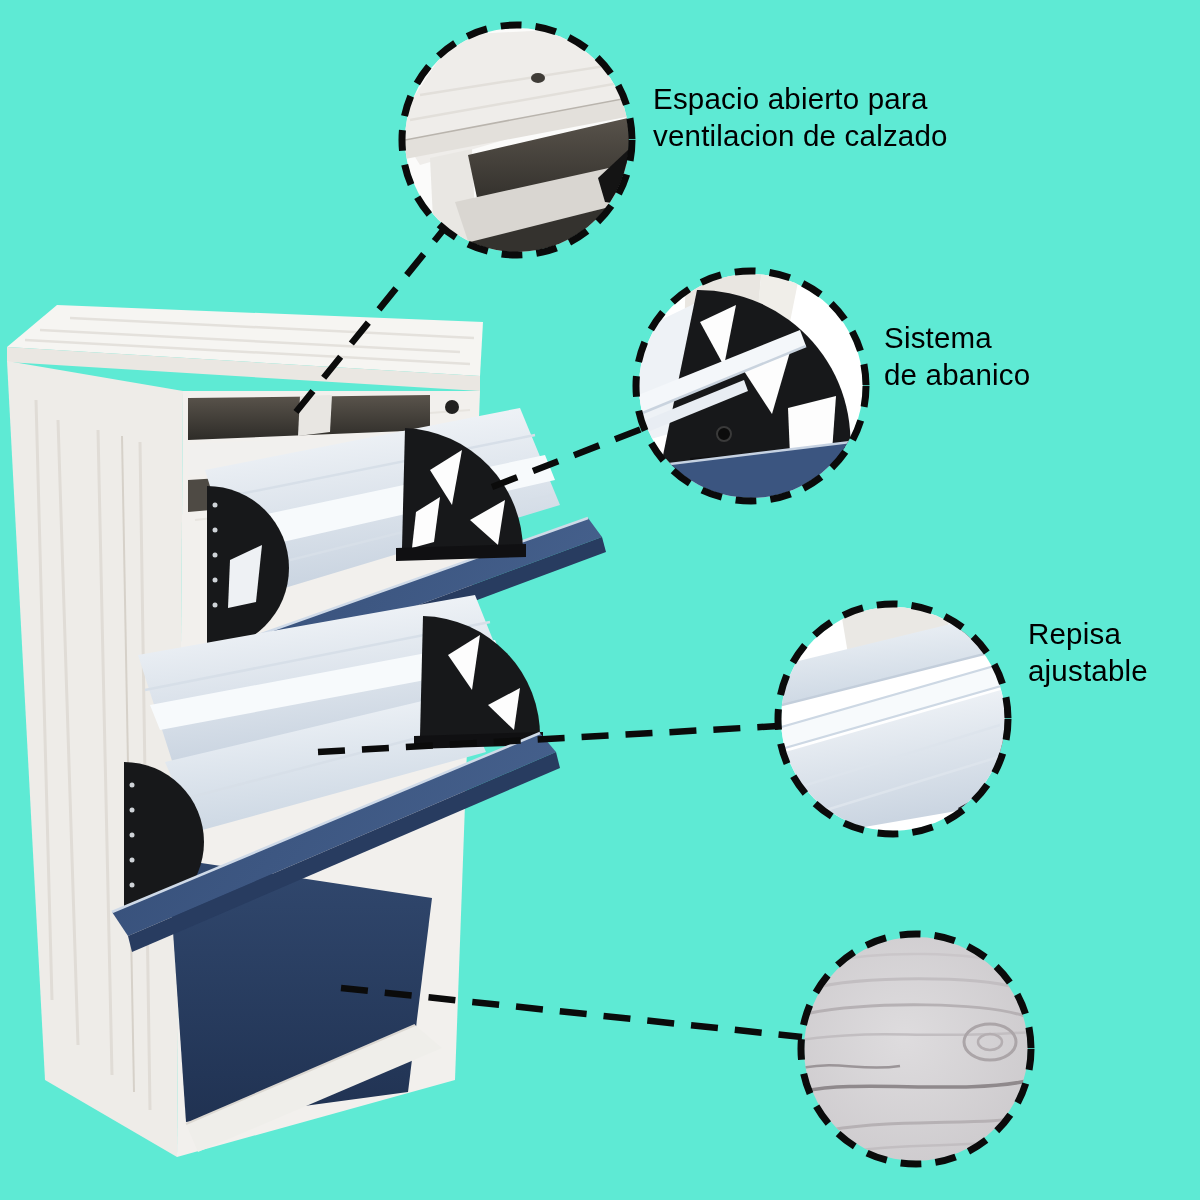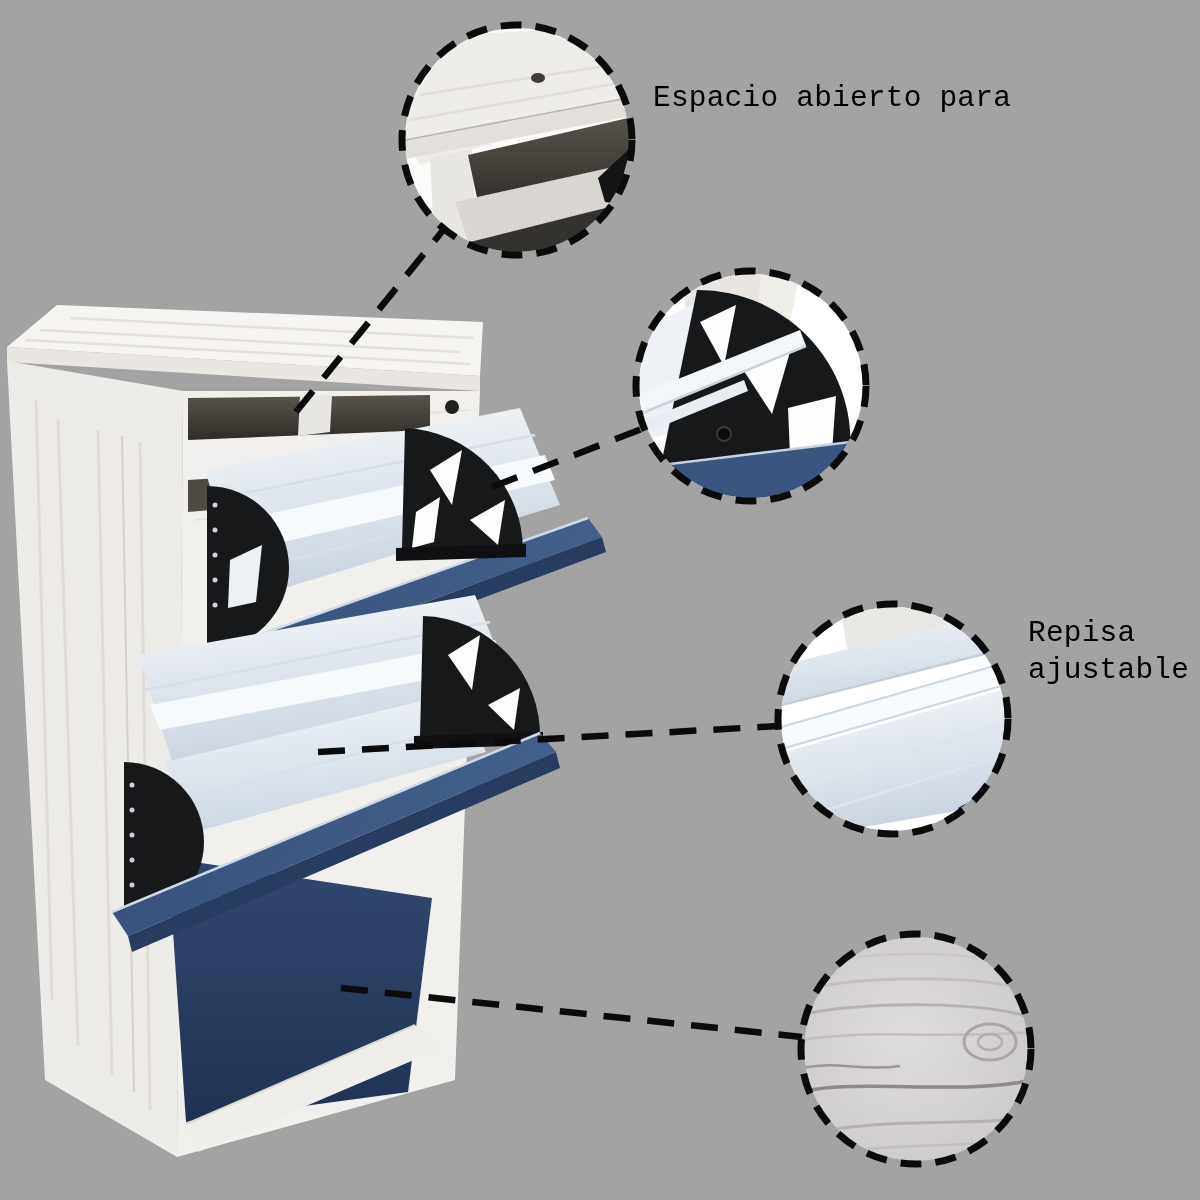--- a/index.html
+++ b/index.html
@@ -1,17 +1,17 @@
 <!DOCTYPE html>
 <html><head>
 <meta charset="utf-8">
 <style>
   html,body{margin:0;padding:0;background:#ffffff;}
-  .stage{position:relative;width:1200px;height:1200px;overflow:hidden;background:#a3a3a3;
-         font-family:Liberation Mono, monospace;}
+  .stage{position:relative;width:1200px;height:1200px;overflow:hidden;background:#5eead4;
+         font-family:Liberation Sans, sans-serif;}
   .scene{position:absolute;left:0;top:0;}
   .label{position:absolute;color:#000;font-size:29.5px;line-height:37px;
          letter-spacing:.2px;white-space:nowrap;}
 </style>
 </head>
 <body>
 
 <div class="stage">
 
 <svg class="scene" width="1200" height="1200" viewBox="0 0 1200 1200">
@@ -201,22 +201,27 @@
       <path d="M845,1152 C905,1142 970,1148 1010,1140" stroke="#c2bec1" stroke-width="2.5" fill="none"></path>
       <ellipse cx="990" cy="1042" rx="26" ry="18" stroke="#aba5a8" stroke-width="3" fill="none"></ellipse>
       <ellipse cx="990" cy="1042" rx="12" ry="8" stroke="#b4aeb1" stroke-width="2.5" fill="none"></ellipse>
     </g>
     <circle cx="916" cy="1049" r="115" fill="none" stroke="#0b0b0b" stroke-width="7" stroke-dasharray="21 14"></circle>
   </g>
 </svg>
 
 <div class="label" style="left:653px;top:80px">
   <div>Espacio abierto para</div>
-</div>
-
+  <div>ventilacion de calzado</div>
+</div>
+
+<div class="label" style="left:884px;top:319px">
+  <div>Sistema</div>
+  <div>de abanico</div>
+</div>
 
 <div class="label" style="left:1028px;top:615px">
   <div>Repisa</div>
   <div>ajustable</div>
 </div>
 
 
 </div>
 
 </body></html>

